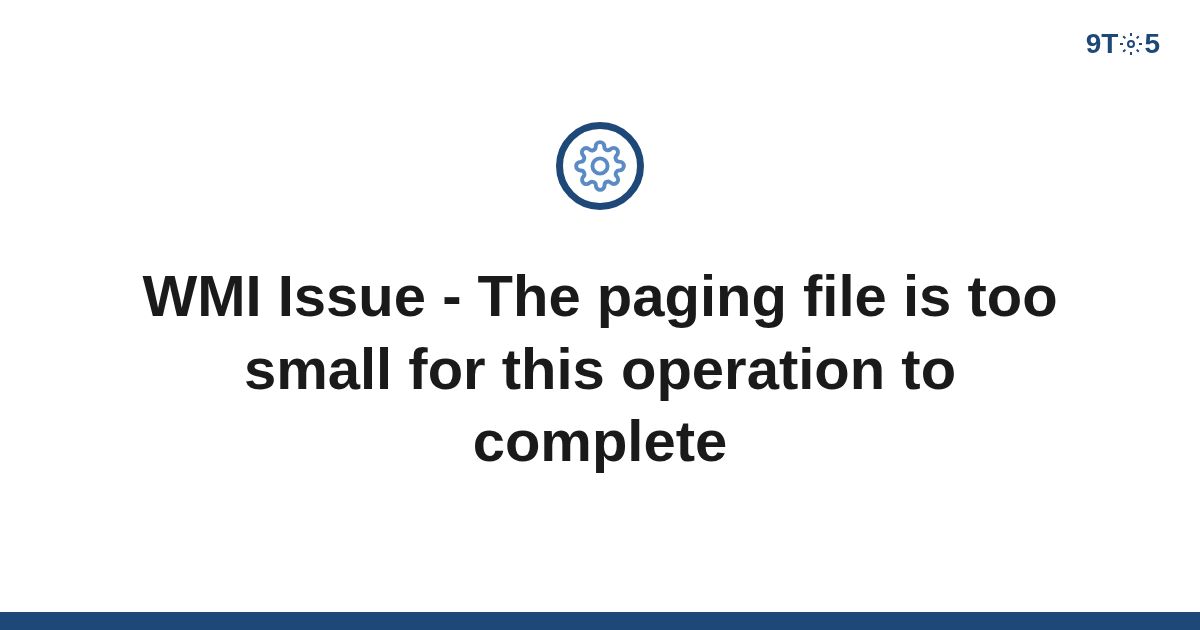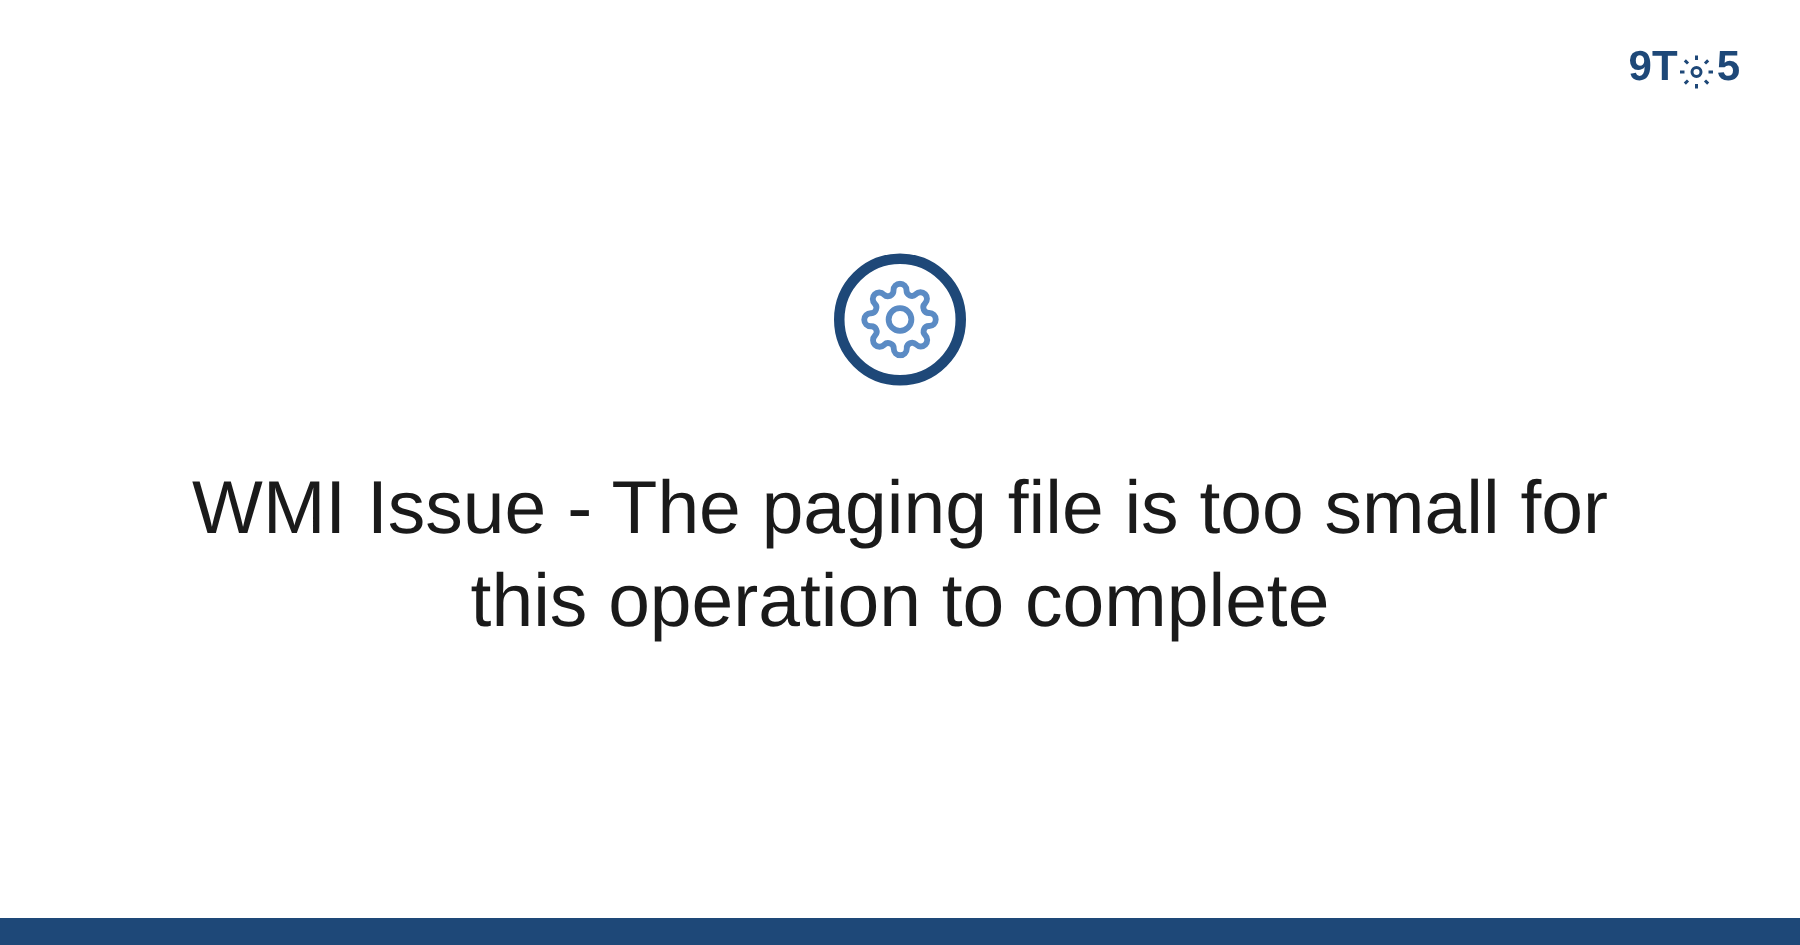--- a/index.html
+++ b/index.html
@@ -13,21 +13,21 @@
       font-family: Arial, Helvetica, sans-serif;
       background: #ffffff;
       position: relative;
       overflow: hidden;
     }
     .header {
       position: absolute;
       top: 28px;
       right: 40px;
       display: flex;
-      align-items: flex-end;
+      align-items: center;
       font-size: 28px;
       font-weight: 500;
     }
     .logo-9t {
       color: #1e4878;
       font-weight: 600;
     }
     .logo-gear {
       display: inline-flex;
       align-items: center;
@@ -68,22 +68,22 @@
       align-items: center;
       justify-content: center;
       margin-bottom: 50px;
       margin-top: -30px;
     }
     .main-icon svg {
       width: 52px;
       height: 52px;
     }
     .title {
-      font-size: 50px;
-      font-weight: 400;
+      font-size: 58px;
+      font-weight: 700;
       color: #1a1a1a;
       text-align: center;
       line-height: 1.25;
       max-width: 960px;
     }
     .footer-bar {
       position: absolute;
       bottom: 0;
       left: 0;
       width: 100%;

